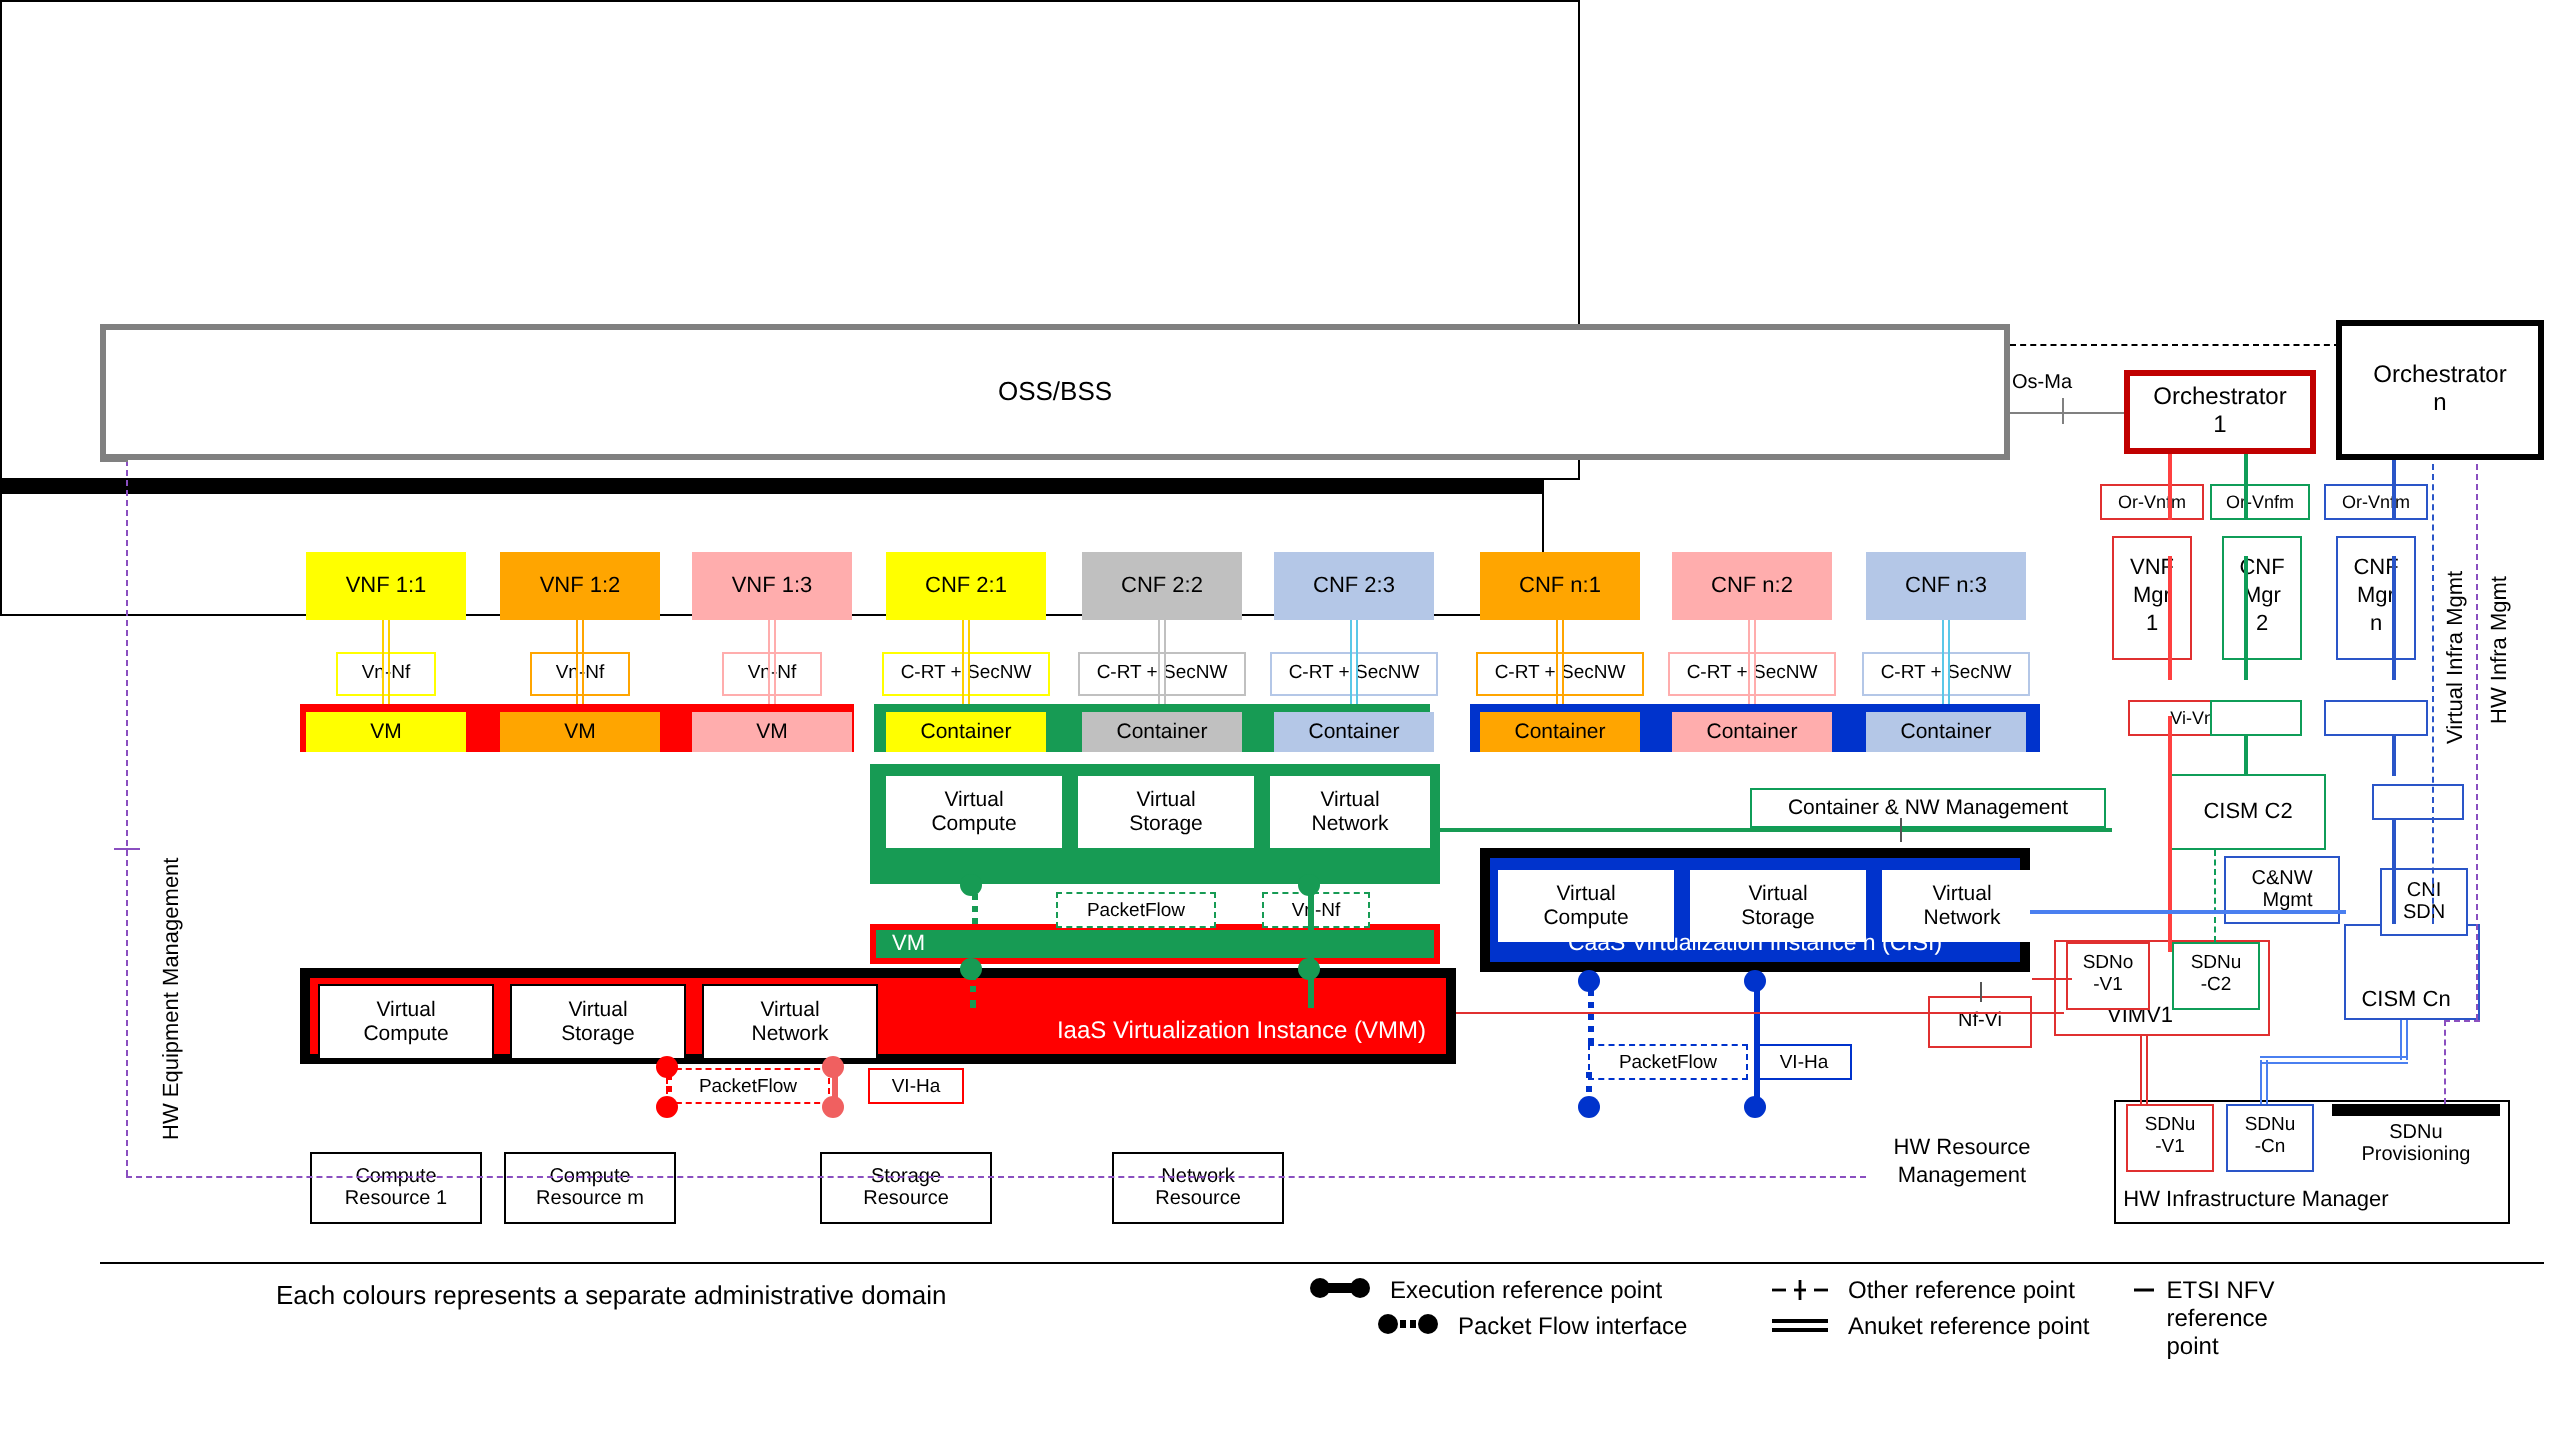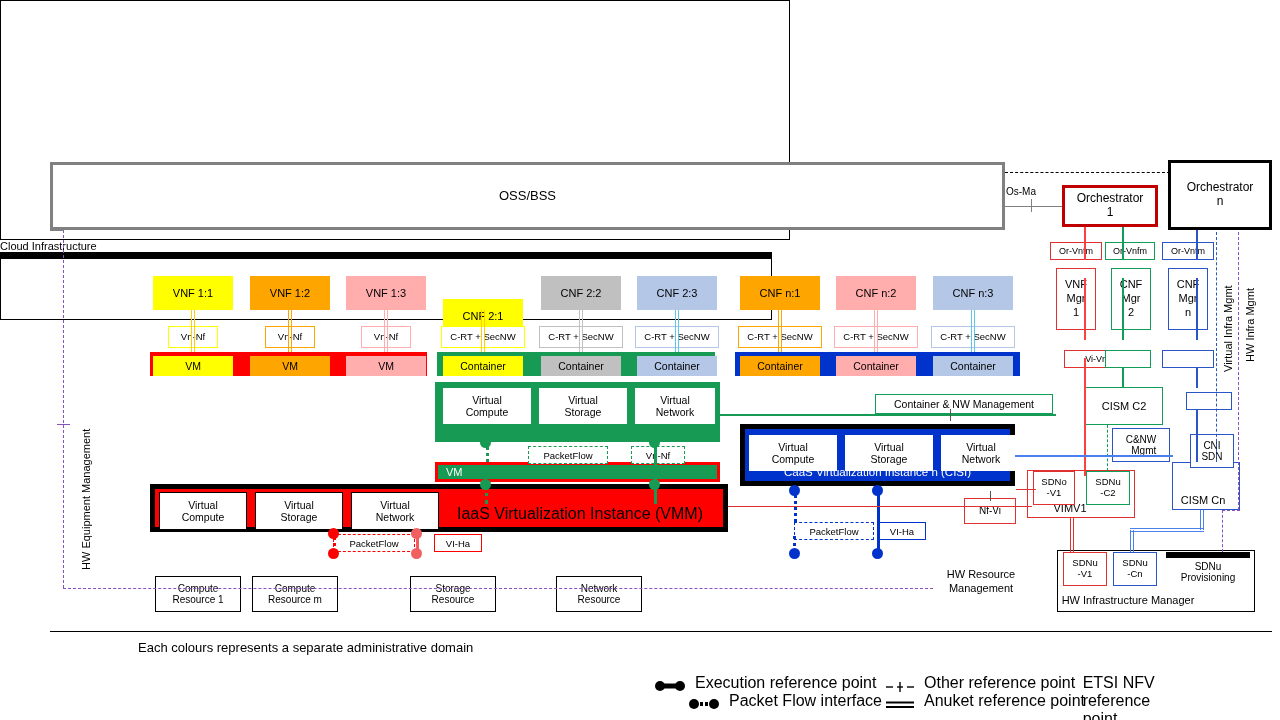--- a/index.html
+++ b/index.html
@@ -84,21 +84,21 @@
 
   
   .vtext { position:absolute; font-size:11px; white-space:nowrap;
            transform-origin:0 0; transform:rotate(-90deg); }
 
   
   .vdash { position:absolute; width:0; border-left:1.5px dashed #8a4fc0; }
   .vdashb { position:absolute; width:0; border-left:1.5px dashed #2a55c8; }
 
   .legend { position:absolute; font-size:13px; }
-  .legrow { position:absolute; display:flex; align-items:flex-end; gap:6px; font-size:16px;margin-top:36px; }
+  .legrow { position:absolute; display:flex; align-items:flex-start; gap:6px; font-size:12px; }
   .bottomrule { position:absolute; left:50px; top:631px; width:1222px; height:0; border-top:1px solid #000; }
 </style>
 </head>
 <body>
 
 <div id="stage">
 
   <div class="bx oss">
     <span>OSS/BSS</span>
   </div>
@@ -172,21 +172,21 @@
       <div class="bx fn" style="left: 346px; background: rgb(255, 173, 173);">
         <span>VNF 1:3</span>
       </div>
       <div class="bx ref" style="left: 361px; width: 50px; border: 1px solid rgb(255, 173, 173);">
         <span>Vn-Nf</span>
       </div>
       <div class="ln" style="left: 384px; top: 310px; width: 4px; height: 62px; border-left: 1.5px solid rgb(255, 173, 173); border-right: 1.5px solid rgb(255, 173, 173);"></div>
       <div class="bx hostlabel" style="left: 346px; width: 80px; background: rgb(255, 173, 173); z-index: 3;">
         <span>VM</span>
       </div>
-      <div class="bx fn" style="left: 443px; background: rgb(255, 255, 0); margin-top: 23px;">
+      <div class="bx fn" style="left: 443px; background: rgb(255, 255, 0);">
         <span>CNF 2:1</span>
       </div>
       <div class="bx ref" style="left: 441px; width: 84px; border: 1px solid rgb(255, 255, 0);">
         <span>C-RT + SecNW</span>
       </div>
       <div class="ln" style="left: 481px; top: 310px; width: 4px; height: 62px; border-left: 1.5px solid rgb(255, 208, 0); border-right: 1.5px solid rgb(255, 208, 0);"></div>
       <div class="bx hostlabel" style="left: 443px; width: 80px; background: rgb(255, 255, 0); z-index: 3;">
         <span>Container</span>
       </div>
       <div class="bx fn" style="left: 541px; background: rgb(192, 192, 192);">
@@ -239,21 +239,20 @@
       <div class="bx hostlabel" style="left: 933px; width: 80px; background: rgb(180, 199, 231); z-index: 3;">
         <span>Container</span>
       </div>
     </div>
 
   <div class="ln" style="left:150px;top:352px;width:277px;height:24px;background:#ff0000;"></div>
   <div class="ln" style="left:437px;top:352px;width:278px;height:24px;background:#179b54;"></div>
   <div class="ln" style="left:735px;top:352px;width:285px;height:24px;background:#0033cc;"></div>
 
   <div class="cloud"></div>
-  <div class="cloudlbl">Cloud Infrastructure</div>
 
   <div class="bx cisi2">
     <div class="vbox" style="left:8px;width:88px;">
       <span style="display: block; text-align: center; line-height: 1.15;"><span>Virtual</span><br><span>Compute</span></span>
     </div>
     <div class="vbox" style="left:104px;width:88px;">
       <span style="display: block; text-align: center; line-height: 1.15;"><span>Virtual</span><br><span>Storage</span></span>
     </div>
     <div class="vbox" style="left:200px;width:80px;">
       <span style="display: block; text-align: center; line-height: 1.15;"><span>Virtual</span><br><span>Network</span></span>
@@ -280,21 +279,21 @@
   <div class="bx iaas">
     <div class="vbox" style="left:4px;width:88px;top:3px;height:38px;border:1px solid #000;">
       <span style="display: block; text-align: center; line-height: 1.15;"><span>Virtual</span><br><span>Compute</span></span>
     </div>
     <div class="vbox" style="left:100px;width:88px;top:3px;height:38px;border:1px solid #000;">
       <span style="display: block; text-align: center; line-height: 1.15;"><span>Virtual</span><br><span>Storage</span></span>
     </div>
     <div class="vbox" style="left:196px;width:88px;top:3px;height:38px;border:1px solid #000;">
       <span style="display: block; text-align: center; line-height: 1.15;"><span>Virtual</span><br><span>Network</span></span>
     </div>
-    <div style="position:absolute;right:20px;bottom:4px;color:#000000;font-size:16px;">IaaS Virtualization Instance (VMM)</div>
+    <div style="position:absolute;right:10px;bottom:4px;color:#ffffff;font-size:12px;">IaaS Virtualization Instance (VMM)</div>
   </div>
 
   <div class="hwpool"></div>
   <div id="hw-res-row">
       <div class="hwres" style="left: 155px; top: 576px;">
         <span>Compute</span>
         <span>Resource 1</span>
       </div>
       <div class="hwres" style="left: 252px; top: 576px;">
         <span>Compute</span>

